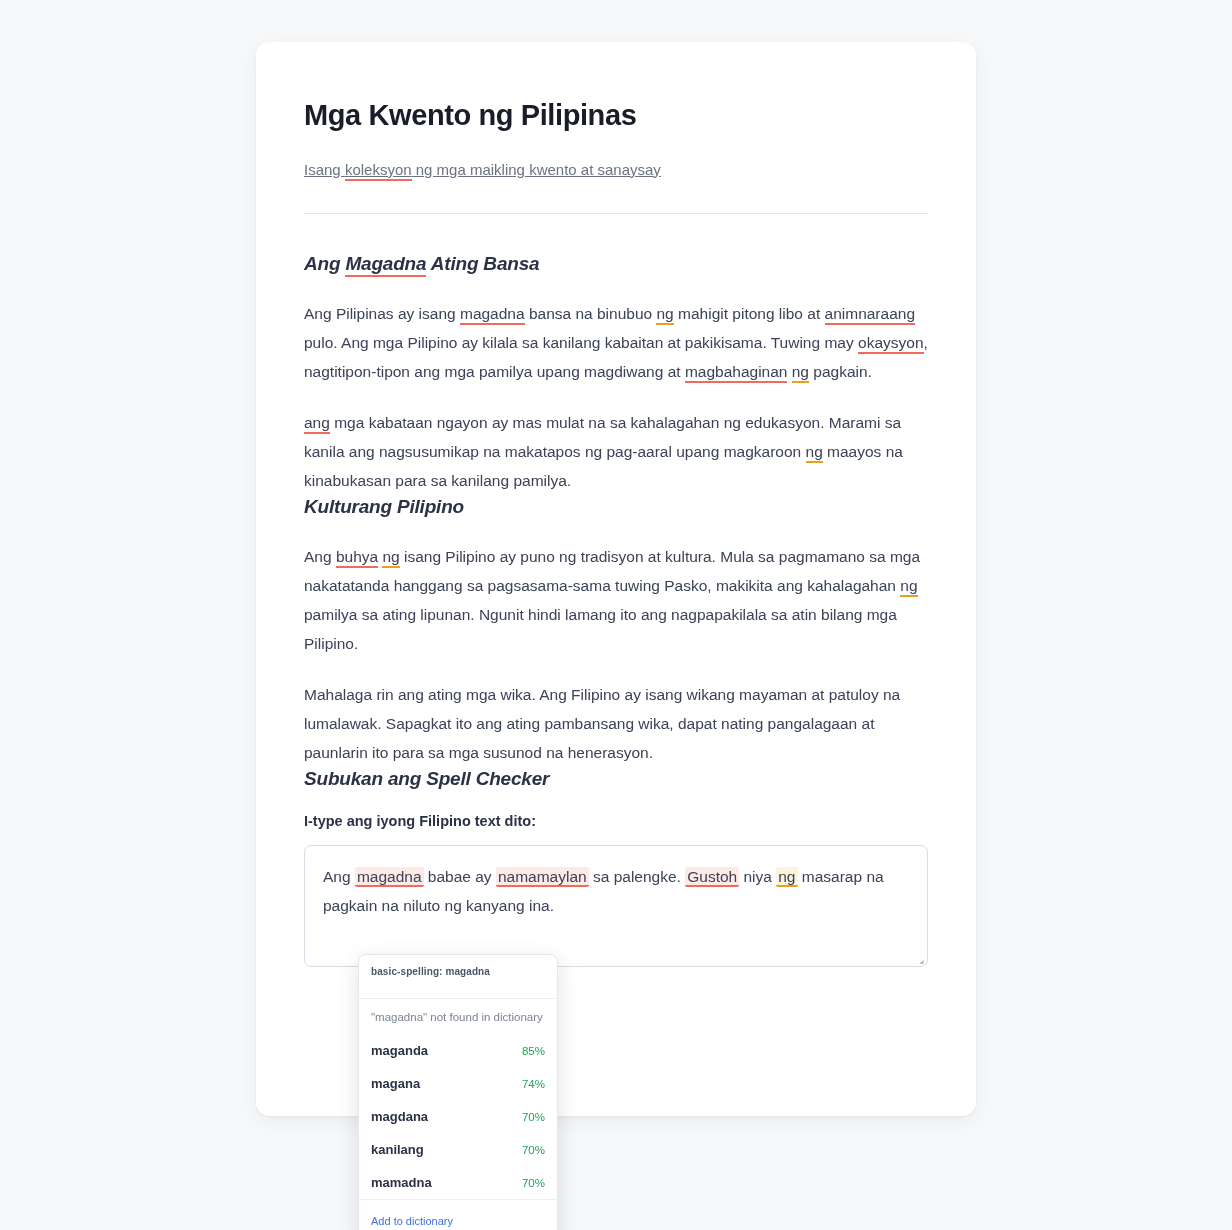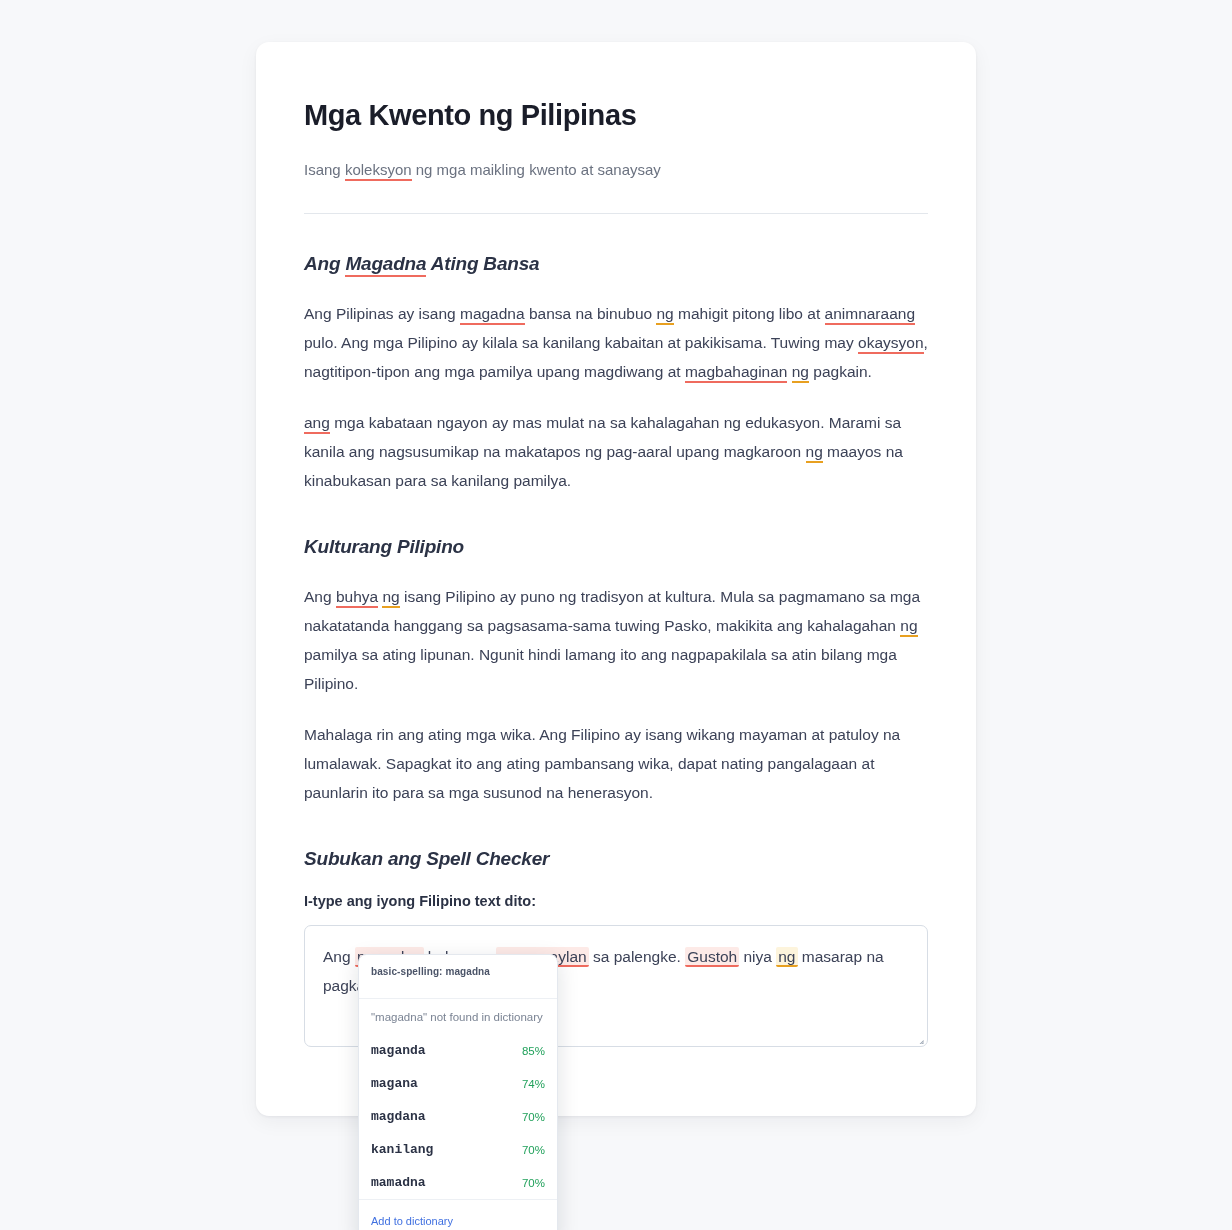--- a/index.html
+++ b/index.html
@@ -34,38 +34,39 @@
     color: #1a1d29;
     letter-spacing: -0.4px;
     margin: 0 0 26px 0;
     line-height: 1.2;
   }
   .doc-subtitle {
     font-size: 15px;
     color: #6b7280;
     margin: 0 0 32px 0;
     line-height: 1.5;
+    text-decoration: underline;
   }
   .divider {
     height: 1px;
     background: #e3e7ec;
     border: 0;
     margin: 0 0 38px 0;
   }
 
   h2.section-heading {
     font-size: 19px;
     font-weight: bold;
     color: #2b3245;
     margin: 0 0 22px 0;
     line-height: 1.3;
     letter-spacing: -0.2px;
     font-style: italic;
   }
-  .section + .section { margin-top: 40px; }
+  .section + .section { }
 
   p.para {
     font-size: 15.5px;
     line-height: 29px;
     color: #3c4257;
     margin: 0 0 22px 0;
   }
   p.para:last-child { margin-bottom: 0; }
 
   
@@ -155,21 +156,20 @@
     display: flex;
     align-items: center;
     justify-content: space-between;
     padding: 9px 12px;
     cursor: pointer;
   }
   .suggestion-word {
     font-size: 13px;
     font-weight: bold;
     color: #2b3245;
-    font-family: Liberation Mono, monospace;
   }
   .suggestion-score {
     font-size: 11.5px;
     color: #21a15b;
     font-weight: normal;
     text-align: center;
   }
   .popup-footer {
     border-top: 1px solid #edf0f4;
     padding: 11px 12px 12px 12px;

